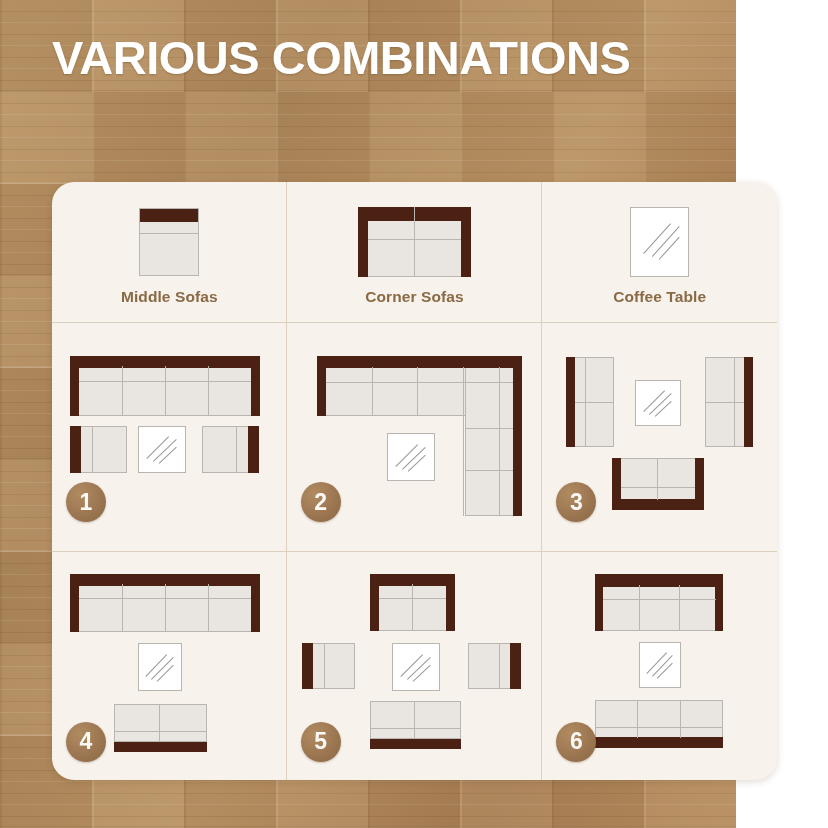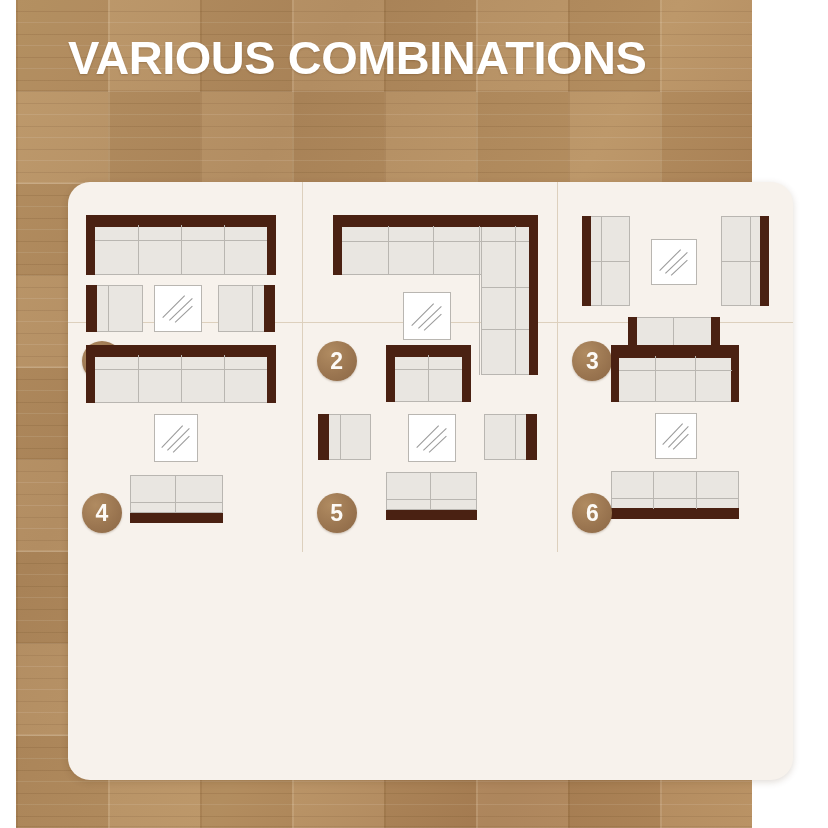--- a/index.html
+++ b/index.html
@@ -28,21 +28,20 @@
         rgba(120,78,34,0.16) 0px, rgba(120,78,34,0.16) 2px,
         rgba(0,0,0,0.00) 2px, rgba(0,0,0,0.00) 92px,
         rgba(255,245,225,0.13) 92px, rgba(255,245,225,0.13) 94px,
         rgba(0,0,0,0.00) 94px, rgba(0,0,0,0.00) 184px),
       repeating-linear-gradient(0deg,
         rgba(120,78,34,0.16) 0px, rgba(120,78,34,0.16) 2px,
         rgba(0,0,0,0.00) 2px, rgba(0,0,0,0.00) 92px,
         rgba(255,245,225,0.11) 92px, rgba(255,245,225,0.11) 94px,
         rgba(0,0,0,0.00) 94px, rgba(0,0,0,0.00) 184px),
       linear-gradient(120deg, #bb9565 0%, #ae875a 28%, #b99262 55%, #a97f53 78%, #b68d5d 100%);
-    margin-left: 16px;
   }
 
   
   #weave {
     position: absolute;
     inset: 0;
     pointer-events: none;
     background-image:
       repeating-conic-gradient(
         rgba(255,255,255,0.05) 0% 25%,
@@ -173,22 +172,59 @@
 <div id="stage">
   <div id="weave"></div>
 
   <div id="header">
     <div id="title">VARIOUS COMBINATIONS</div>
   </div>
 
   <div id="panel">
     <div class="grid">
 
-
-
+      <div class="cell legend-cell bdr-r bdr-b">
+        <div class="legend-art">
+          <div style="position:relative;width:60px;height:68px;">
+            <div class="seat" style="left:0;top:0;width:60px;height:68px;"></div>
+            <div class="bar" style="left:1px;top:1px;width:58px;height:13px;"></div>
+            <div class="seam" style="left:1px;top:25px;width:58px;height:1px;"></div>
+          </div>
+        </div>
+        <div class="legend-label">Middle Sofas</div>
+      </div>
+
+      <div class="cell legend-cell bdr-r bdr-b">
+        <div class="legend-art">
+          <div style="position:relative;width:113px;height:70px;">
+            <div class="seat" style="left:9px;top:11px;width:95px;height:59px;"></div>
+            <div class="bar" style="left:0;top:0;width:113px;height:14px;"></div>
+            <div class="bar" style="left:0;top:0;width:10px;height:70px;"></div>
+            <div class="bar" style="right:0;top:0;width:10px;height:70px;"></div>
+            <div class="seam" style="left:10px;top:32px;width:93px;height:1px;"></div>
+            <div class="seam" style="left:56px;top:0;width:1px;height:70px;"></div>
+          </div>
+        </div>
+        <div class="legend-label">Corner Sofas</div>
+      </div>
+
+      <div class="cell legend-cell bdr-b">
+        <div class="legend-art">
+          <div class="table" style="position:relative;width:59px;height:70px;">
+            <svg viewBox="0 0 59 70" preserveAspectRatio="none">
+              <g stroke="#9a9a9a" stroke-width="1.1" fill="none">
+                <line x1="13" y1="47" x2="41" y2="16"></line>
+                <line x1="22" y1="50" x2="50" y2="19"></line>
+                <line x1="29" y1="53" x2="50" y2="30"></line>
+              </g>
+            </svg>
+          </div>
+        </div>
+        <div class="legend-label">Coffee Table</div>
+      </div>
 
       <div class="cell bdr-r bdr-b">
 
         <div class="piece" style="left:18px;top:33px;width:190px;height:60px;">
           <div class="seat" style="left:8px;top:10px;width:174px;height:50px;"></div>
           <div class="bar" style="left:0;top:0;width:190px;height:12px;"></div>
           <div class="bar" style="left:0;top:0;width:9px;height:60px;"></div>
           <div class="bar" style="right:0;top:0;width:9px;height:60px;"></div>
           <div class="seam" style="left:9px;top:25px;width:172px;height:1px;"></div>
           <div class="seam" style="left:52px;top:10px;width:1px;height:50px;"></div>

